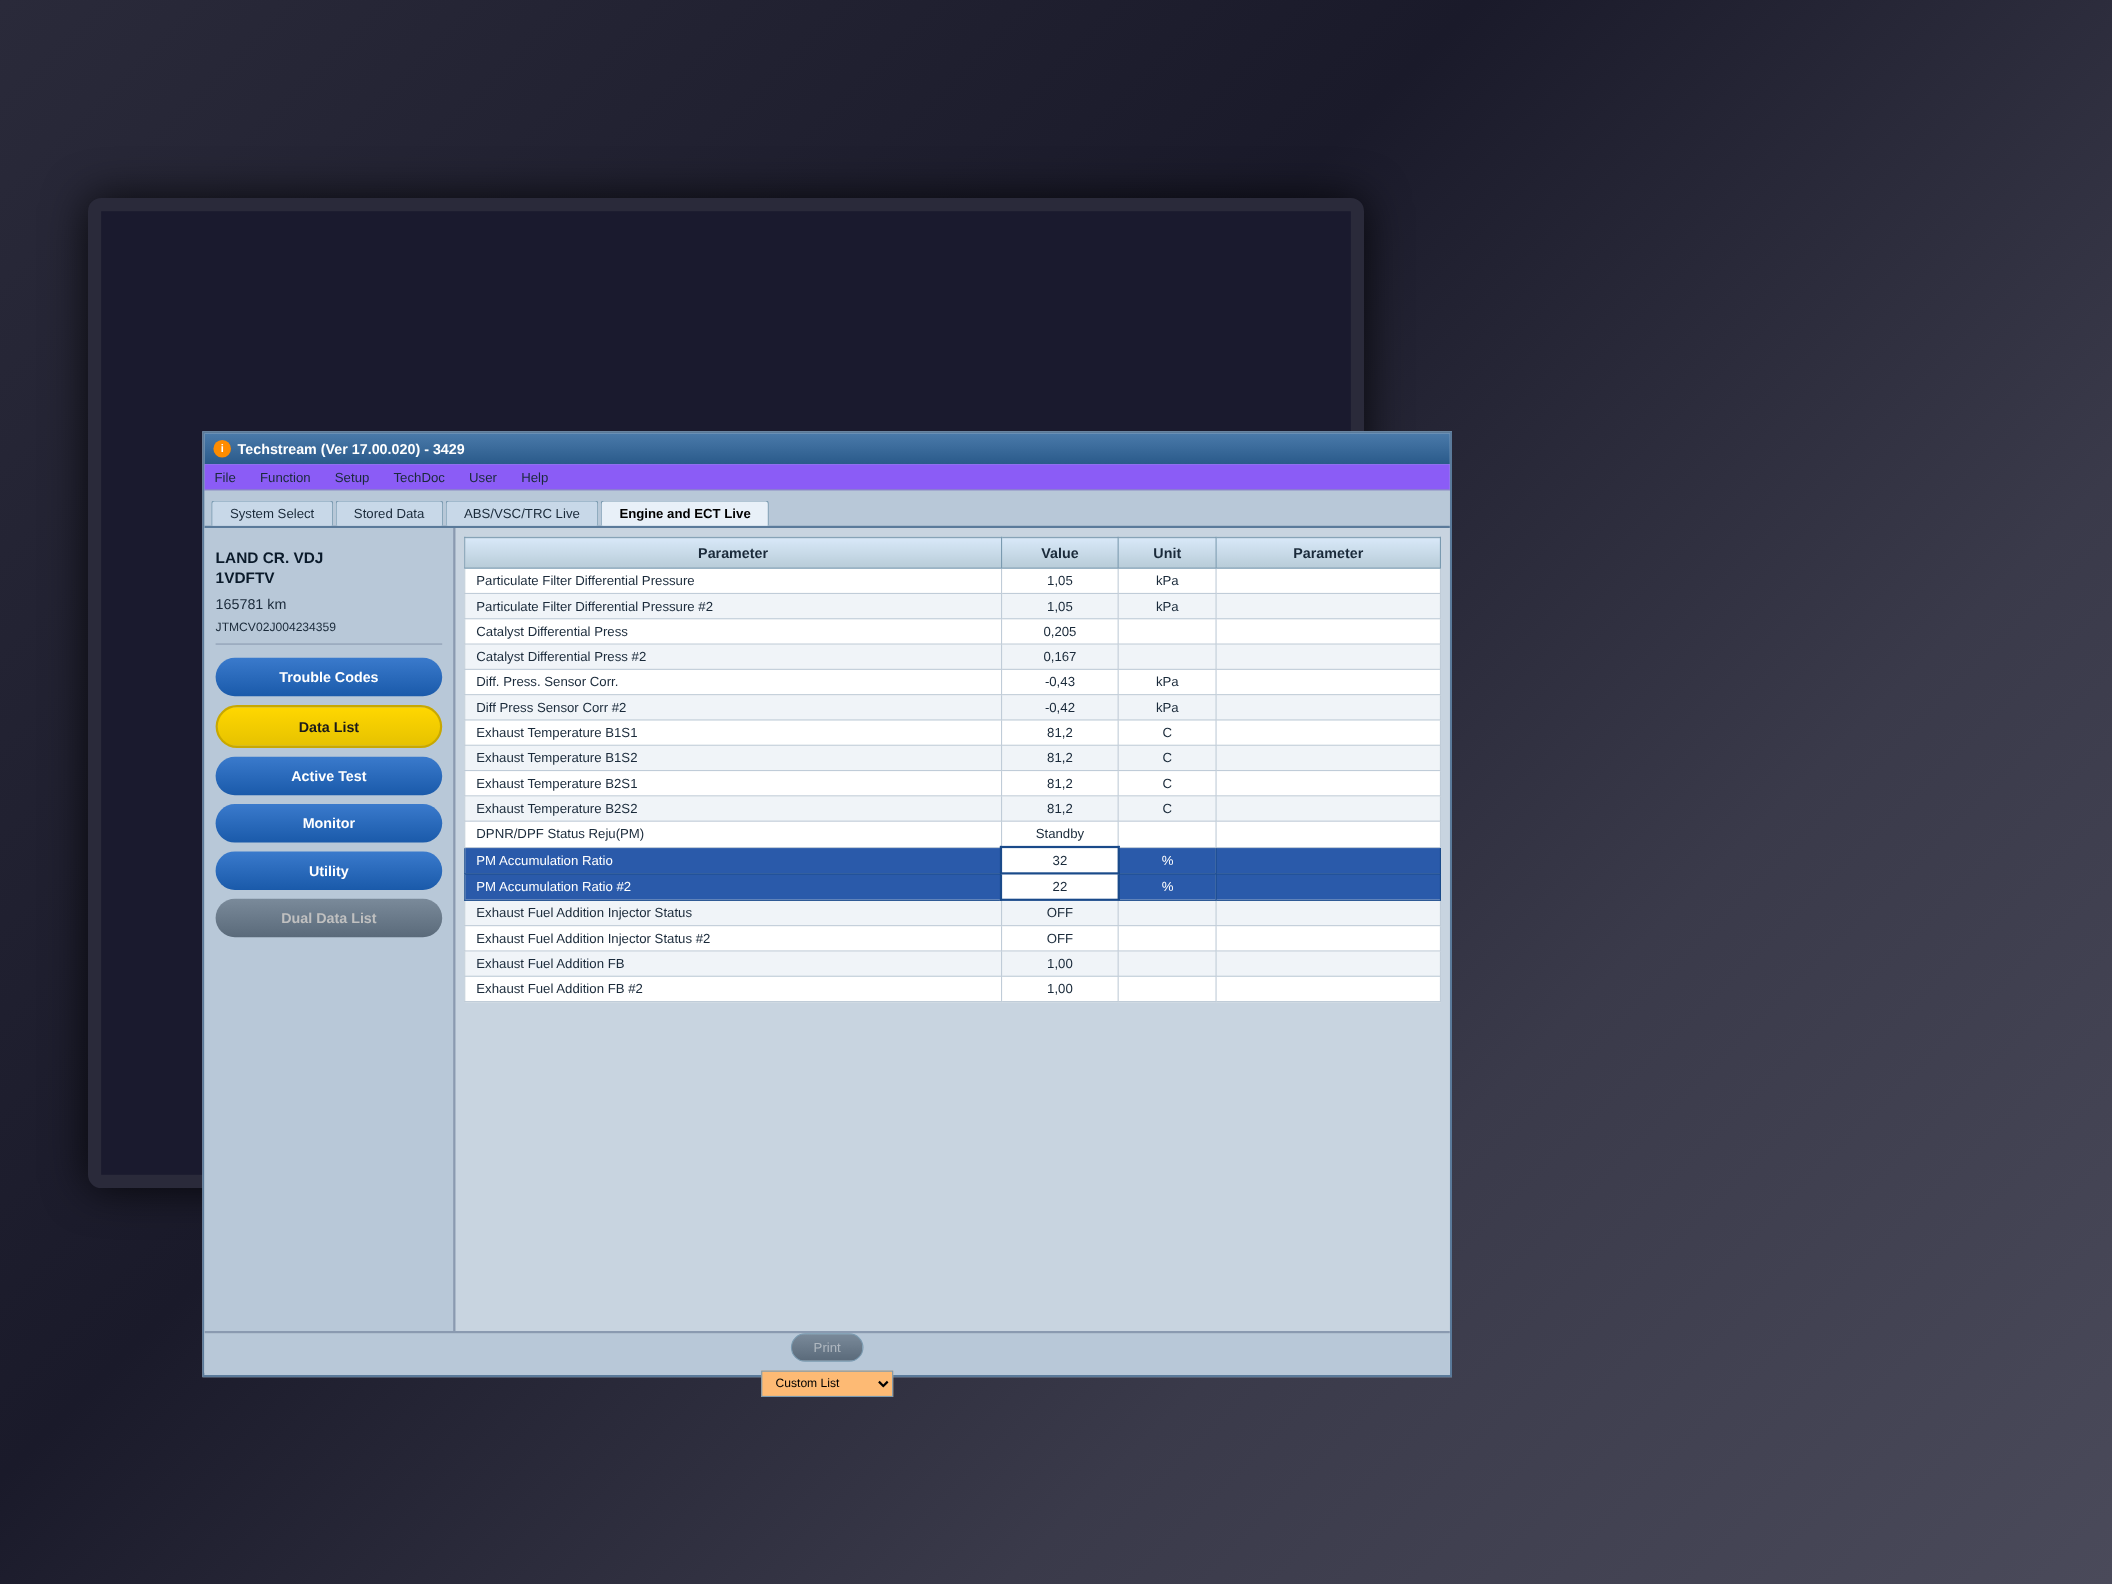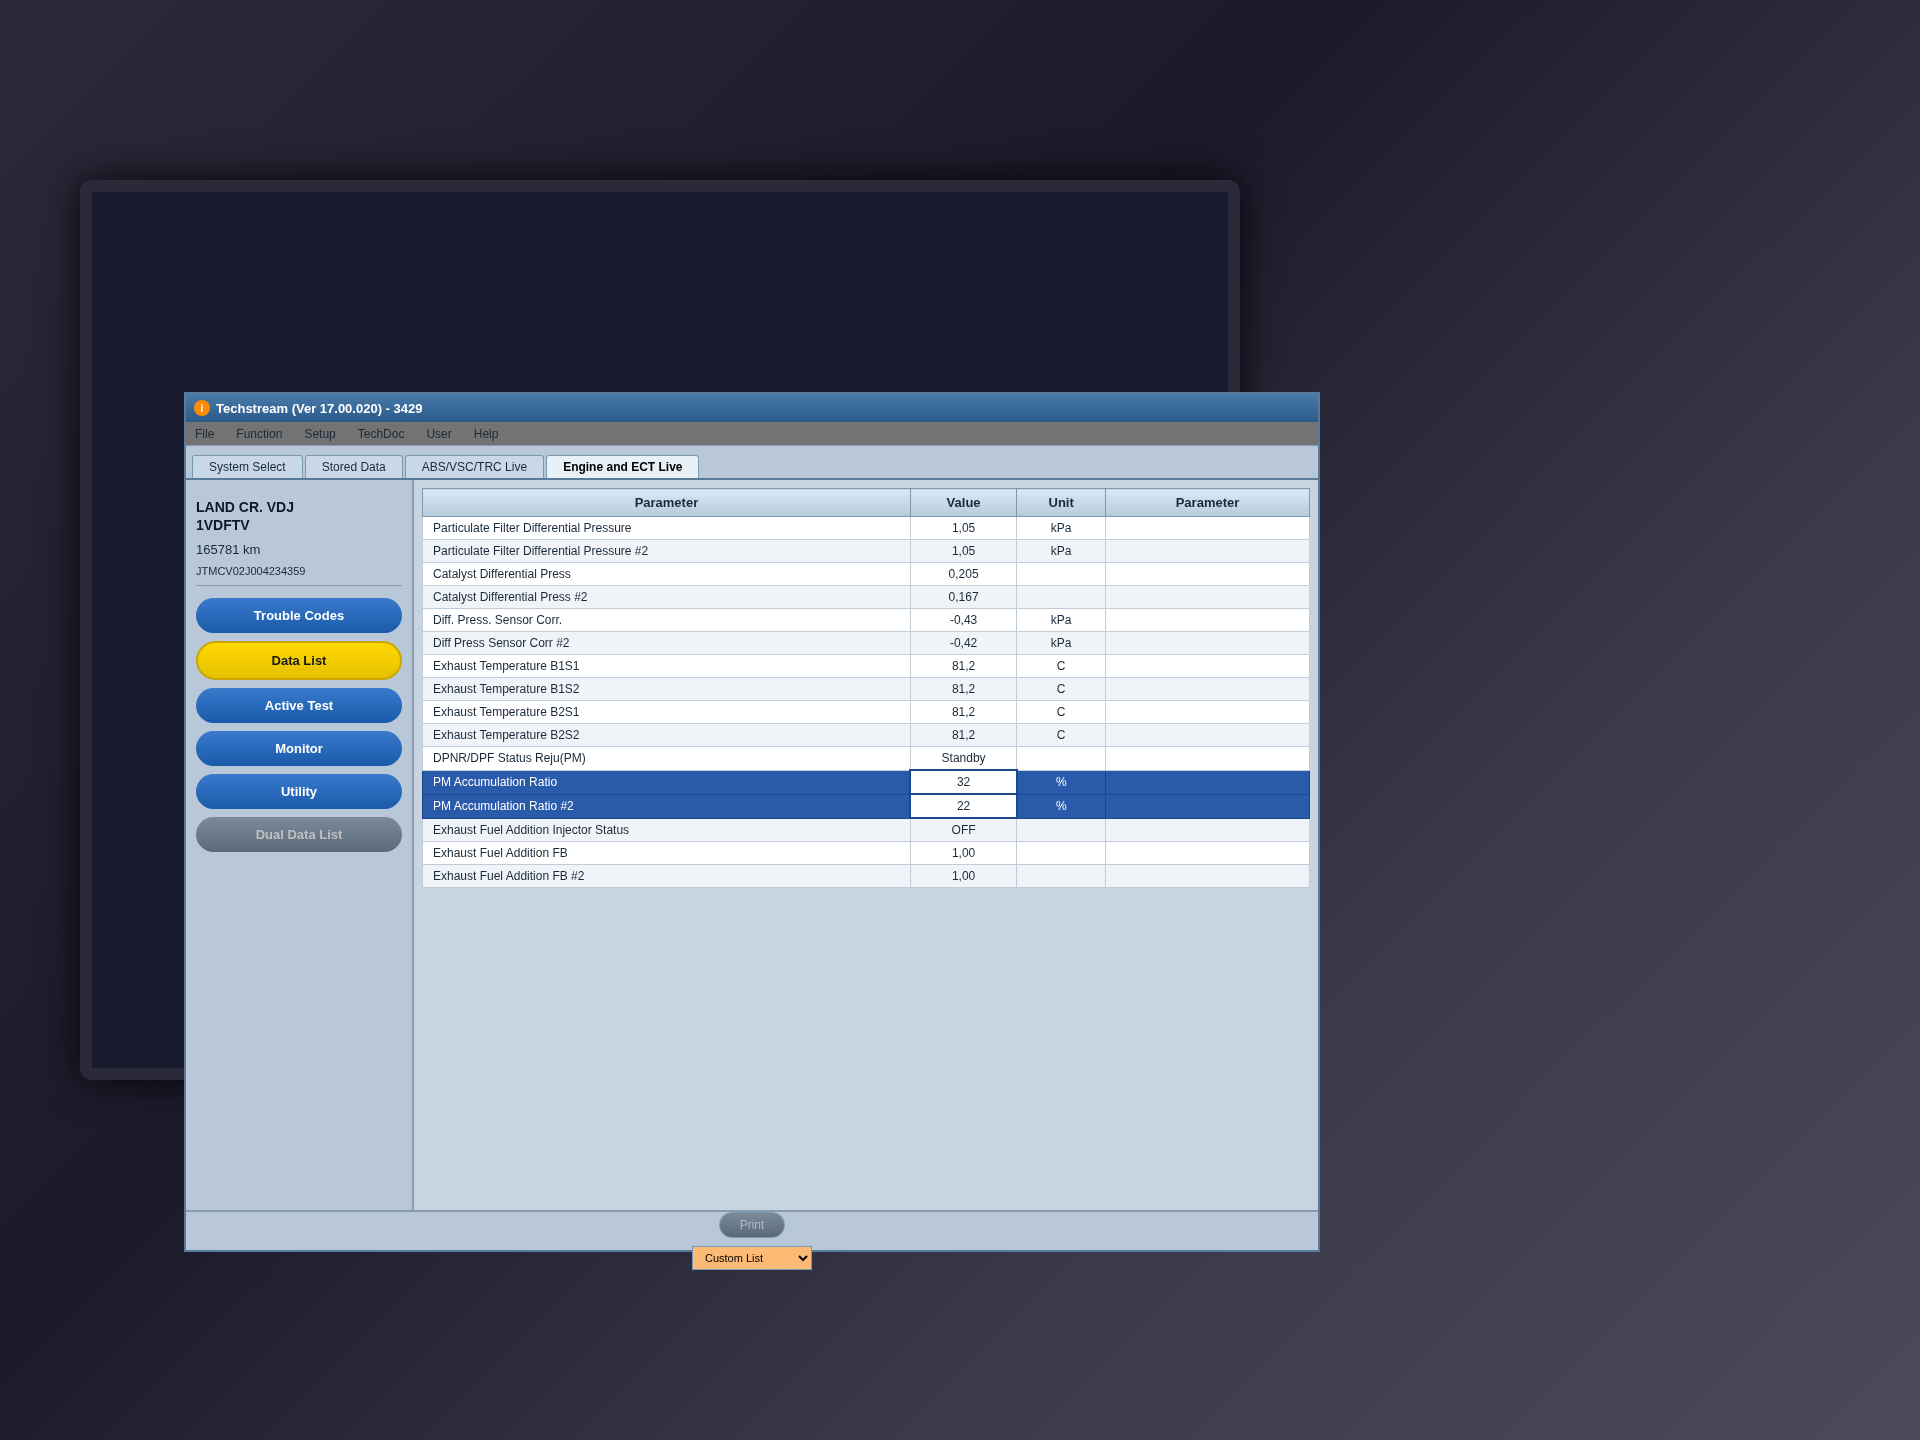--- a/index.html
+++ b/index.html
@@ -66,21 +66,21 @@
       display: inline-flex;
       align-items: center;
       justify-content: center;
       color: white;
       font-size: 10px;
       font-weight: bold;
     }
 
     
     .menu-bar {
-      background: #737373;
+      background: #8b5cf6;
       padding: 3px 6px;
       display: flex;
       gap: 16px;
       border-bottom: 1px solid #8a9ab0;
       height: 24px;
       align-items: center;
     }
 
     .menu-item {
       font-size: 12px;
@@ -435,20 +435,26 @@
                 <td class="unit-cell">%</td>
                 <td></td>
               </tr>
               <tr>
                 <td>Exhaust Fuel Addition Injector Status</td>
                 <td class="value-cell">OFF</td>
                 <td class="unit-cell"></td>
                 <td></td>
               </tr>
               <tr>
+                <td>Exhaust Fuel Addition Injector Status #2</td>
+                <td class="value-cell">OFF</td>
+                <td class="unit-cell"></td>
+                <td></td>
+              </tr>
+              <tr>
                 <td>Exhaust Fuel Addition FB</td>
                 <td class="value-cell">1,00</td>
                 <td class="unit-cell"></td>
                 <td></td>
               </tr>
               <tr>
                 <td>Exhaust Fuel Addition FB #2</td>
                 <td class="value-cell">1,00</td>
                 <td class="unit-cell"></td>
                 <td></td>

